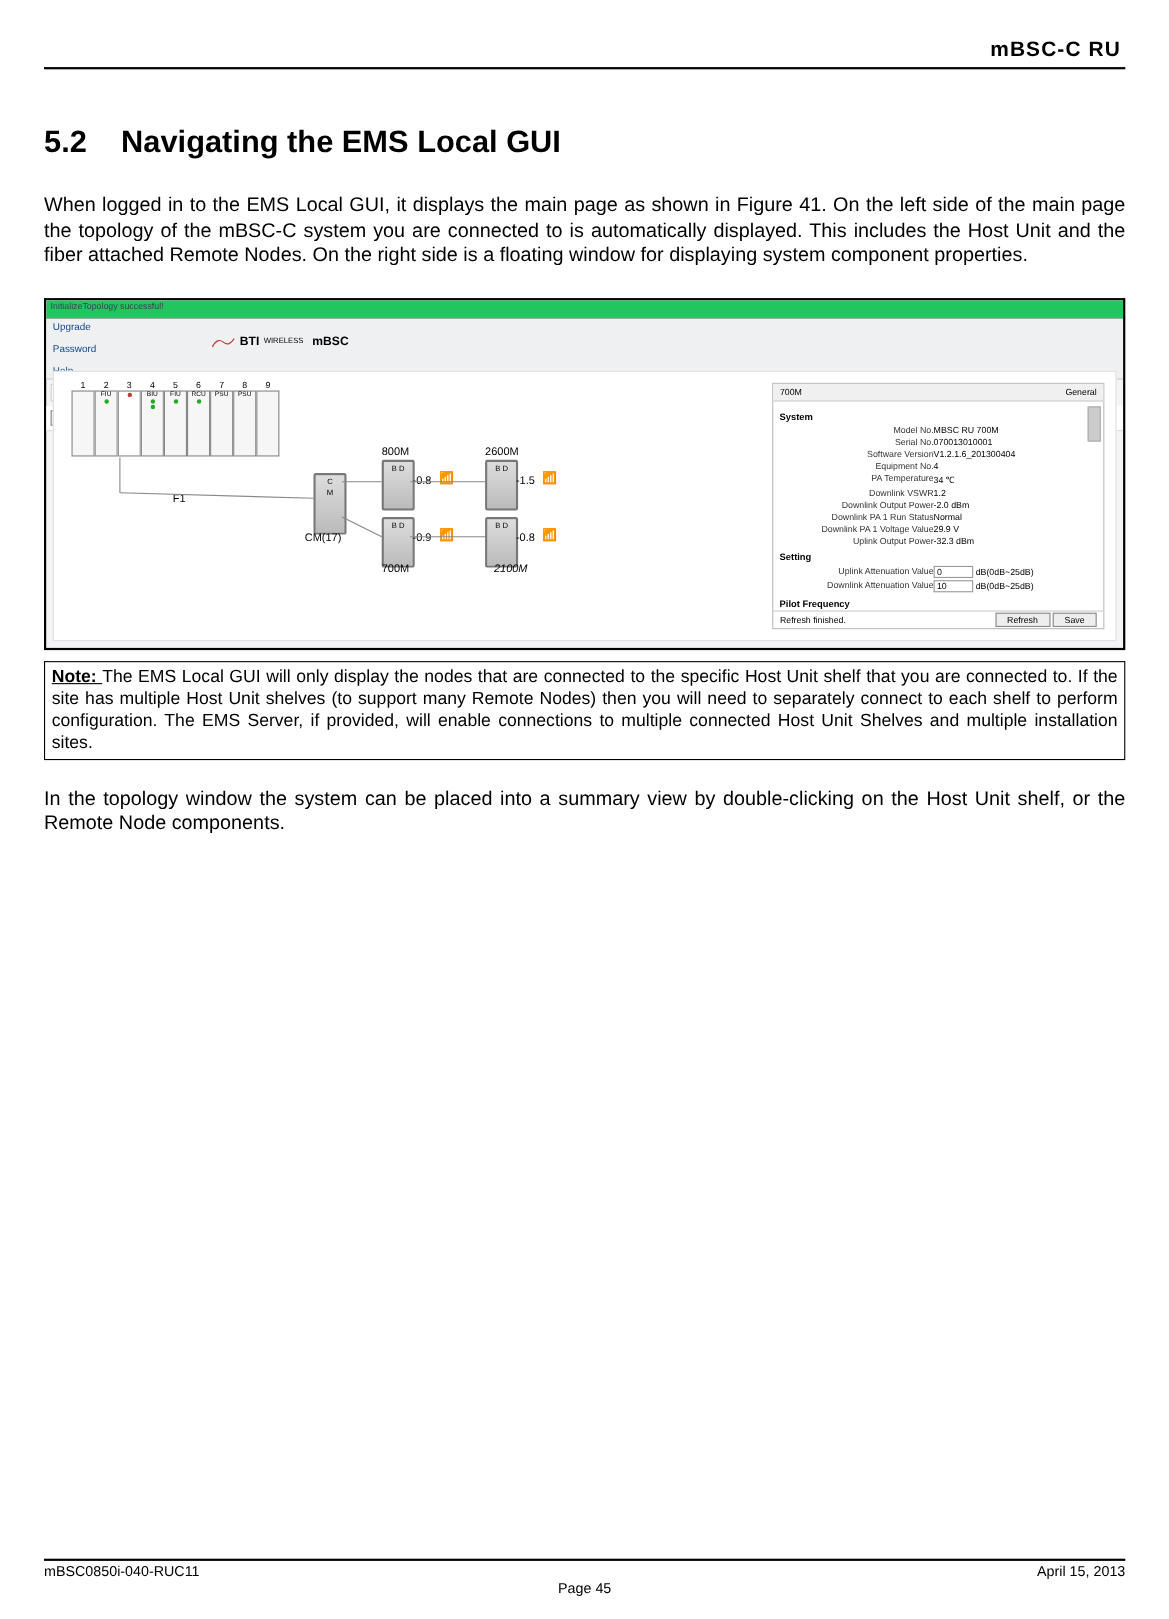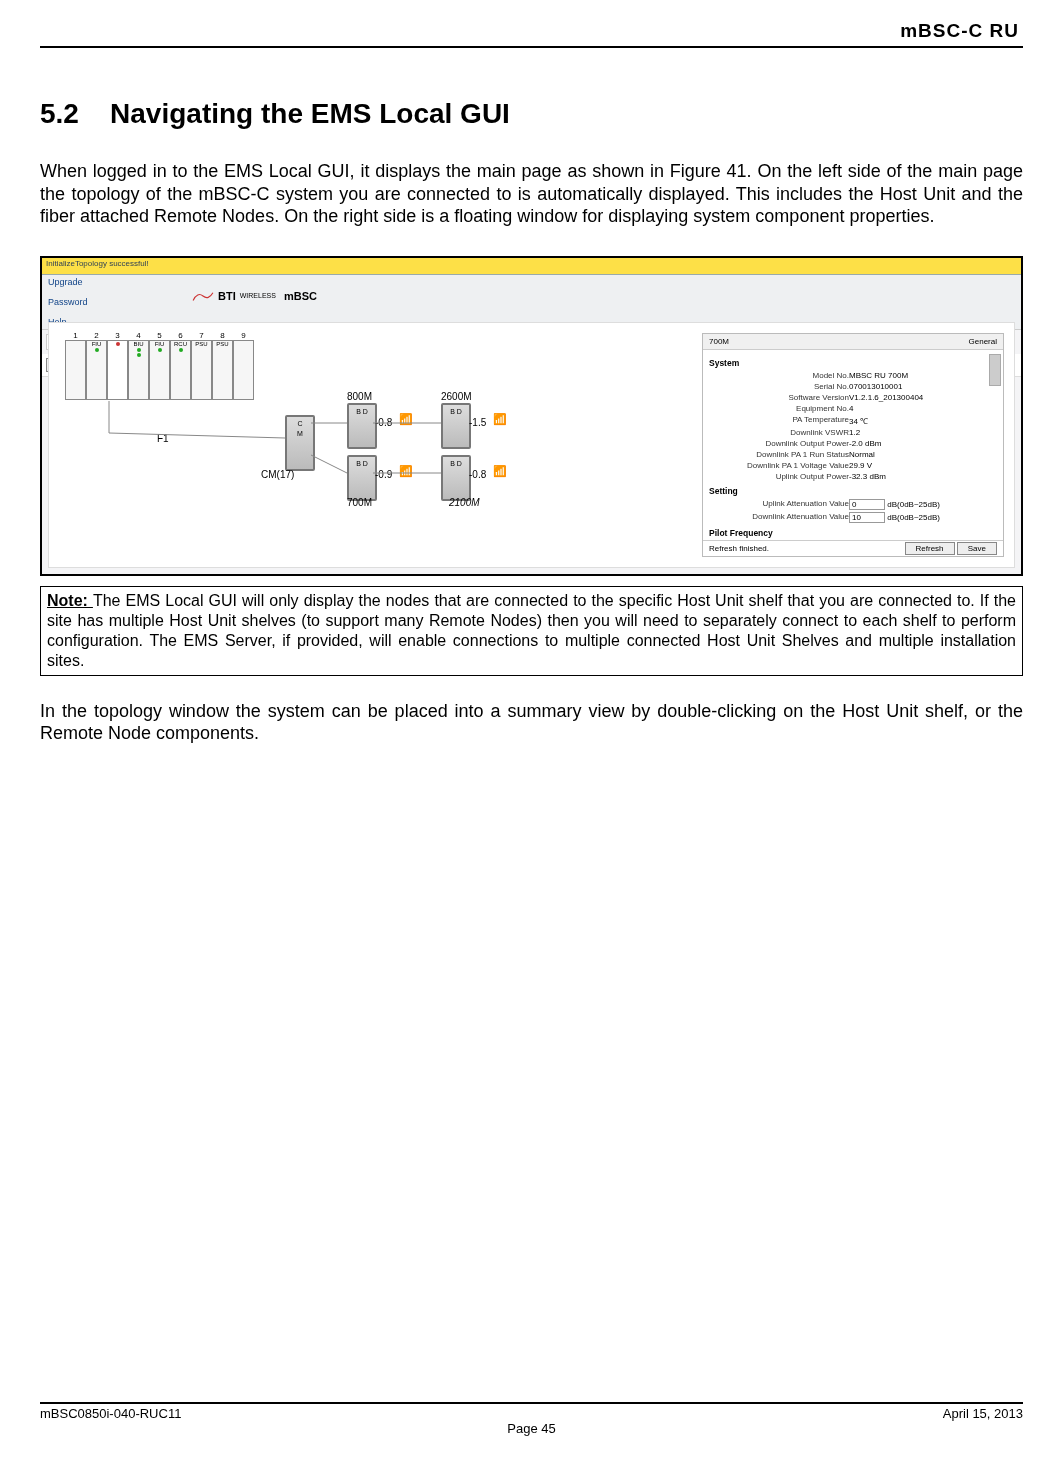--- a/index.html
+++ b/index.html
@@ -4,40 +4,40 @@
 <style>
   body {
     margin: 0;
     font-family: Arial, Helvetica, sans-serif;
     color: #000;
     background: #fff;
   }
   .page {
     width: 1063px;
     height: 1456px;
-    margin: 0 auto;
+    margin: 15px auto;
     padding: 20px 40px 20px 40px;
     box-sizing: border-box;
     position: relative;
   }
   .header-line { border-top: 2px solid #000; margin-top: 2px; }
   .header-row { display:flex; justify-content:flex-end; font-size: 19px; font-weight: bold; letter-spacing: 1px; padding: 0 4px 2px 4px; }
   .section-title { font-size: 28px; margin-top: 50px; margin-bottom: 30px; }
   .body-text { font-size: 18px; line-height: 1.25; text-align: justify; margin-bottom: 28px; }
   .figure { border: 2px solid #000; width: 100%; box-sizing: border-box; background: #f4f4f6; position: relative; height: 320px; overflow: hidden; }
   .fig-caption { text-align: center; font-size: 18px; margin-top: 6px; margin-bottom: 30px; }
   .note-box { border: 1.5px solid #000; padding: 4px 6px; font-size: 16px; line-height: 1.25; text-align: justify; margin-top: 10px; margin-bottom: 24px; }
   .note-label { text-decoration: underline; font-weight: bold; }
   .footer { position: absolute; left: 40px; right: 40px; bottom: 20px; }
   .footer-line { border-top: 2px solid #000; }
   .footer-row { display:flex; justify-content:space-between; font-size: 13px; padding-top: 2px; }
   .footer-center { text-align: center; font-size: 13px; }
 
   
-  .win-bar { background:#fde047; height:14px; border-bottom:1px solid #9aa; font-size:8px; padding:1px 4px; color:#345; }
+  .win-bar { background:#22c55e; height:14px; border-bottom:1px solid #9aa; font-size:8px; padding:1px 4px; color:#345; }
   .menu-bar { display:flex; justify-content:flex-end; font-size:9px; padding:2px 6px; background:#eef0f2; border-bottom:1px solid #ccc; gap:10px;flex-direction:column; }
   .menu-bar span { color:#114488; }
   .lbar { background:#fff; border:1px solid #ccc; margin:4px; display:inline-block; padding:2px 4px; font-size:9px; }
   .toolbar { padding:2px 4px; display:flex; gap:6px; align-items:center; background:#fff; border-bottom:1px solid #ddd; }
   .tbtn { width:12px; height:12px; border:1px solid #888; background:#eee; }
   .tlink { font-size:9px; color:#114488; }
   .logo-area { position:absolute; left:150px; top:32px; font-size:11px; display:flex; align-items:center; gap:4px; }
   .logo-area svg { width:22px; height:12px; }
   .canvas { position:absolute; left:6px; top:64px; right:6px; bottom:6px; background:#fff; border:1px solid #ddd; }
 
@@ -133,21 +133,21 @@
           <div class="slot-body"><span>FIU</span><span class="slot-led"></span></div>
           <div class="slot-body"><span>RCU</span><span class="slot-led"></span></div>
           <div class="slot-body"><span>PSU</span></div>
           <div class="slot-body"><span>PSU</span></div>
           <div class="slot-body"></div>
         </div>
       </div>
       <span class="nodelabel" style="left:108px; top:110px;">F1</span>
 
       <div class="rnode" style="left:236px; top:92px; height:50px;">C<br>M</div>
-      <span class="nodelabel" style="left:212px; top:146px;">CM(17)</span>
+      <span class="nodelabel" style="left:228px; top:146px;">CM(17)</span>
 
       <span class="nodelabel" style="left:298px; top:68px;">800M</span>
       <div class="rnode" style="left:298px; top:80px;"><span>B
 D</span></div>
       <span class="sig" style="left:326px; top:94px;">-0.8</span>
       <span class="ant" style="left:350px; top:90px;">📶</span>
 
       <span class="nodelabel" style="left:392px; top:68px;">2600M</span>
       <div class="rnode" style="left:392px; top:80px;"><span>B
 D</span></div>

